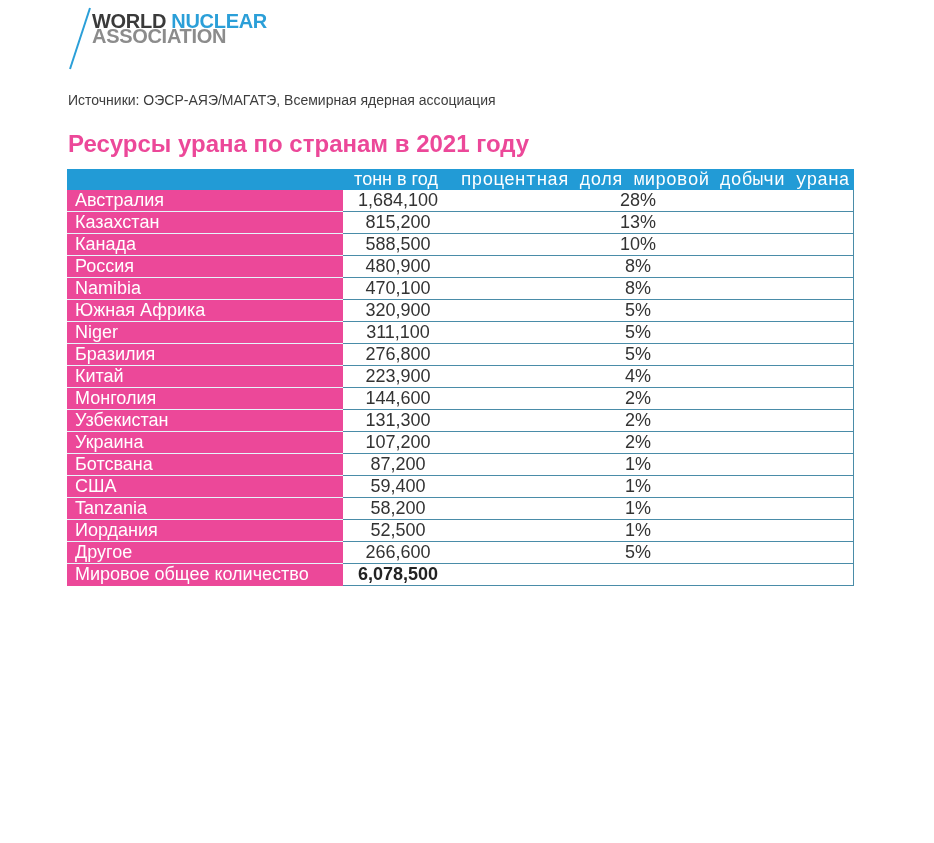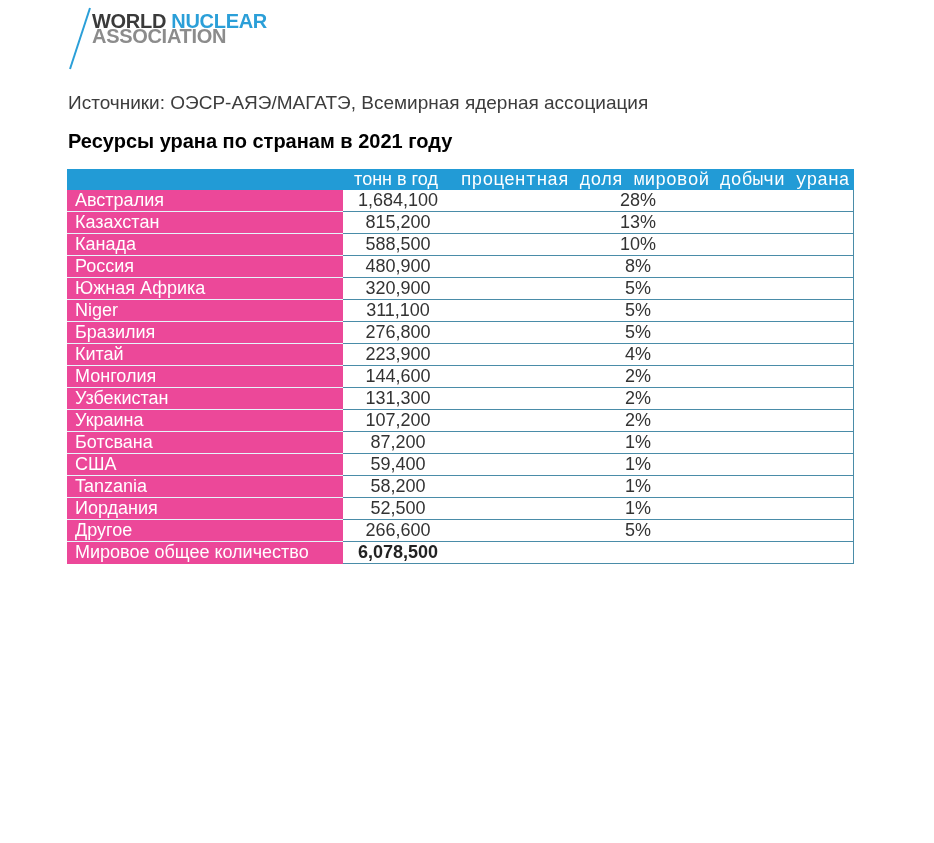--- a/index.html
+++ b/index.html
@@ -7,22 +7,22 @@
            font-family: "Liberation Sans", "DejaVu Sans", sans-serif; color: #333333; }
 
     .logo { position: absolute; left: 68px; top: 6px; width: 200px; height: 66px; }
     .logo svg { position: absolute; left: 0; top: 0; }
     .logo-text { position: absolute; left: 24px; top: 8px; font-weight: bold; font-size: 20px;
                  line-height: 15px; letter-spacing: -0.3px; }
     .logo-text .w { color: #3a3a3a; }
     .logo-text .n { color: #2b9fd8; }
     .logo-text .a { color: #8c8c8c; display: block; }
 
-    .sources { position: absolute; left: 68px; top: 92px; font-size: 19px; color: #3d3d3d; }
-    .title { position: absolute; left: 68px; top: 130px; font-size: 20px; font-weight: bold; color: #000000; }
+    .sources { position: absolute; left: 68px; top: 92px; font-size: 14px; color: #3d3d3d; }
+    .title { position: absolute; left: 68px; top: 130px; font-size: 24px; font-weight: bold; color: #ec4899; }
 
     table.res { position: absolute; left: 67px; top: 169px; border-collapse: collapse; width: 787px; }
     table.res td, table.res th { height: 21px; padding: 0; font-size: 18px; }
     table.res th { background: #229bd6; color: #ffffff; font-weight: normal; }
     table.res th.h-country { width: 276px; }
     table.res th.h-tons { width: 106px; text-align: center; padding-right: 4px; }
     table.res th.h-share { text-align: center; padding-left: 4px; white-space: nowrap; font-family: Liberation Mono, monospace; }
     table.res td.country { background: #ec4899; color: #ffffff; padding-left: 8px;
                            border-bottom: 1.5px solid #e6f4fb; }
     table.res td.tons { text-align: center; color: #333; border-bottom: 1.5px solid #4a8ca8; }
@@ -68,20 +68,25 @@
         <td class="share">13%</td>
       </tr>
       <tr>
         <td class="country">Канада</td>
         <td class="tons">588,500</td>
         <td class="share">10%</td>
       </tr>
       <tr>
         <td class="country">Россия</td>
         <td class="tons">480,900</td>
+        <td class="share">8%</td>
+      </tr>
+      <tr>
+        <td class="country">Namibia</td>
+        <td class="tons">470,100</td>
         <td class="share">8%</td>
       </tr>
       <tr>
         <td class="country">Южная Африка</td>
         <td class="tons">320,900</td>
         <td class="share">5%</td>
       </tr>
       <tr>
         <td class="country">Niger</td>
         <td class="tons">311,100</td>

